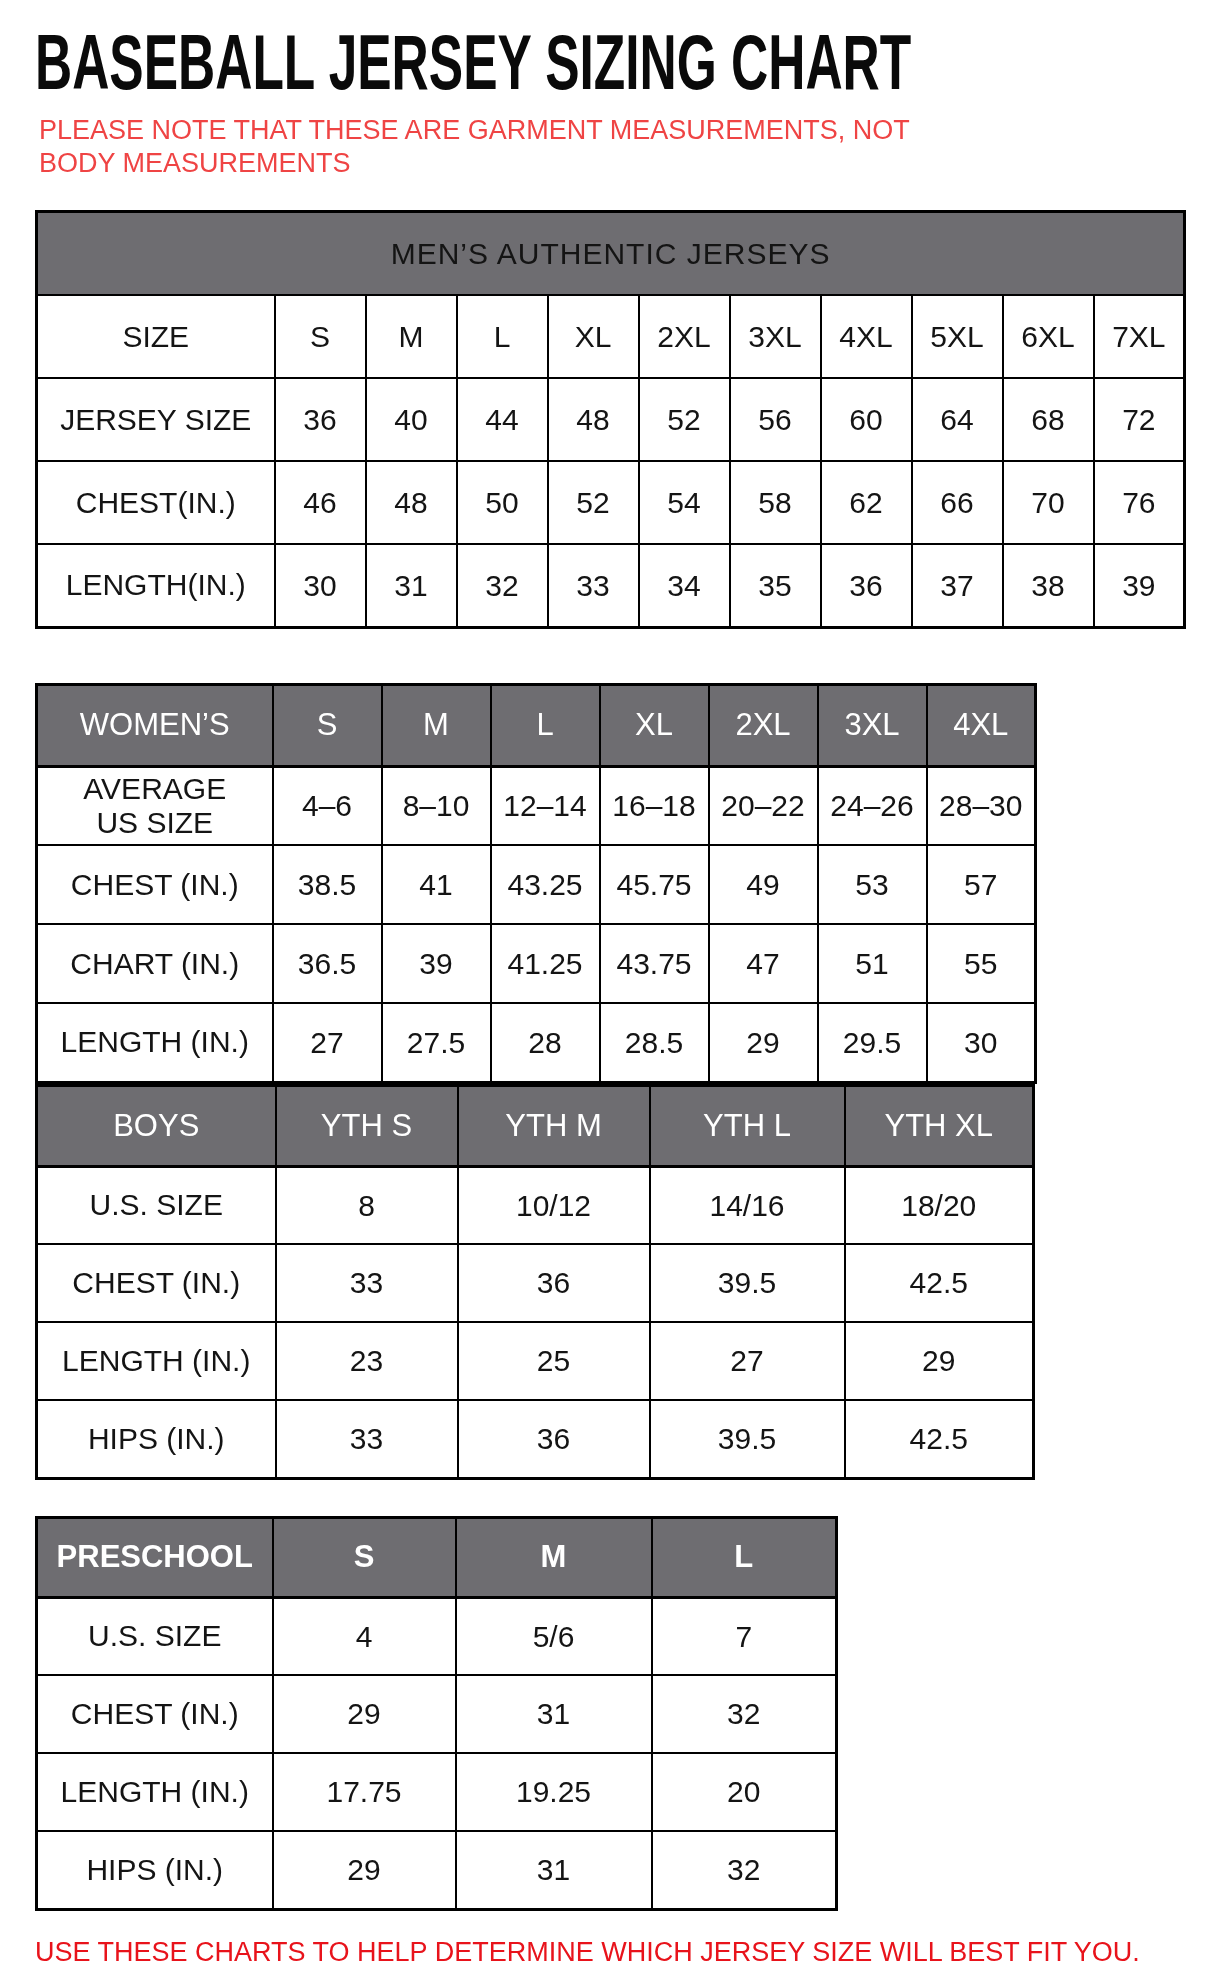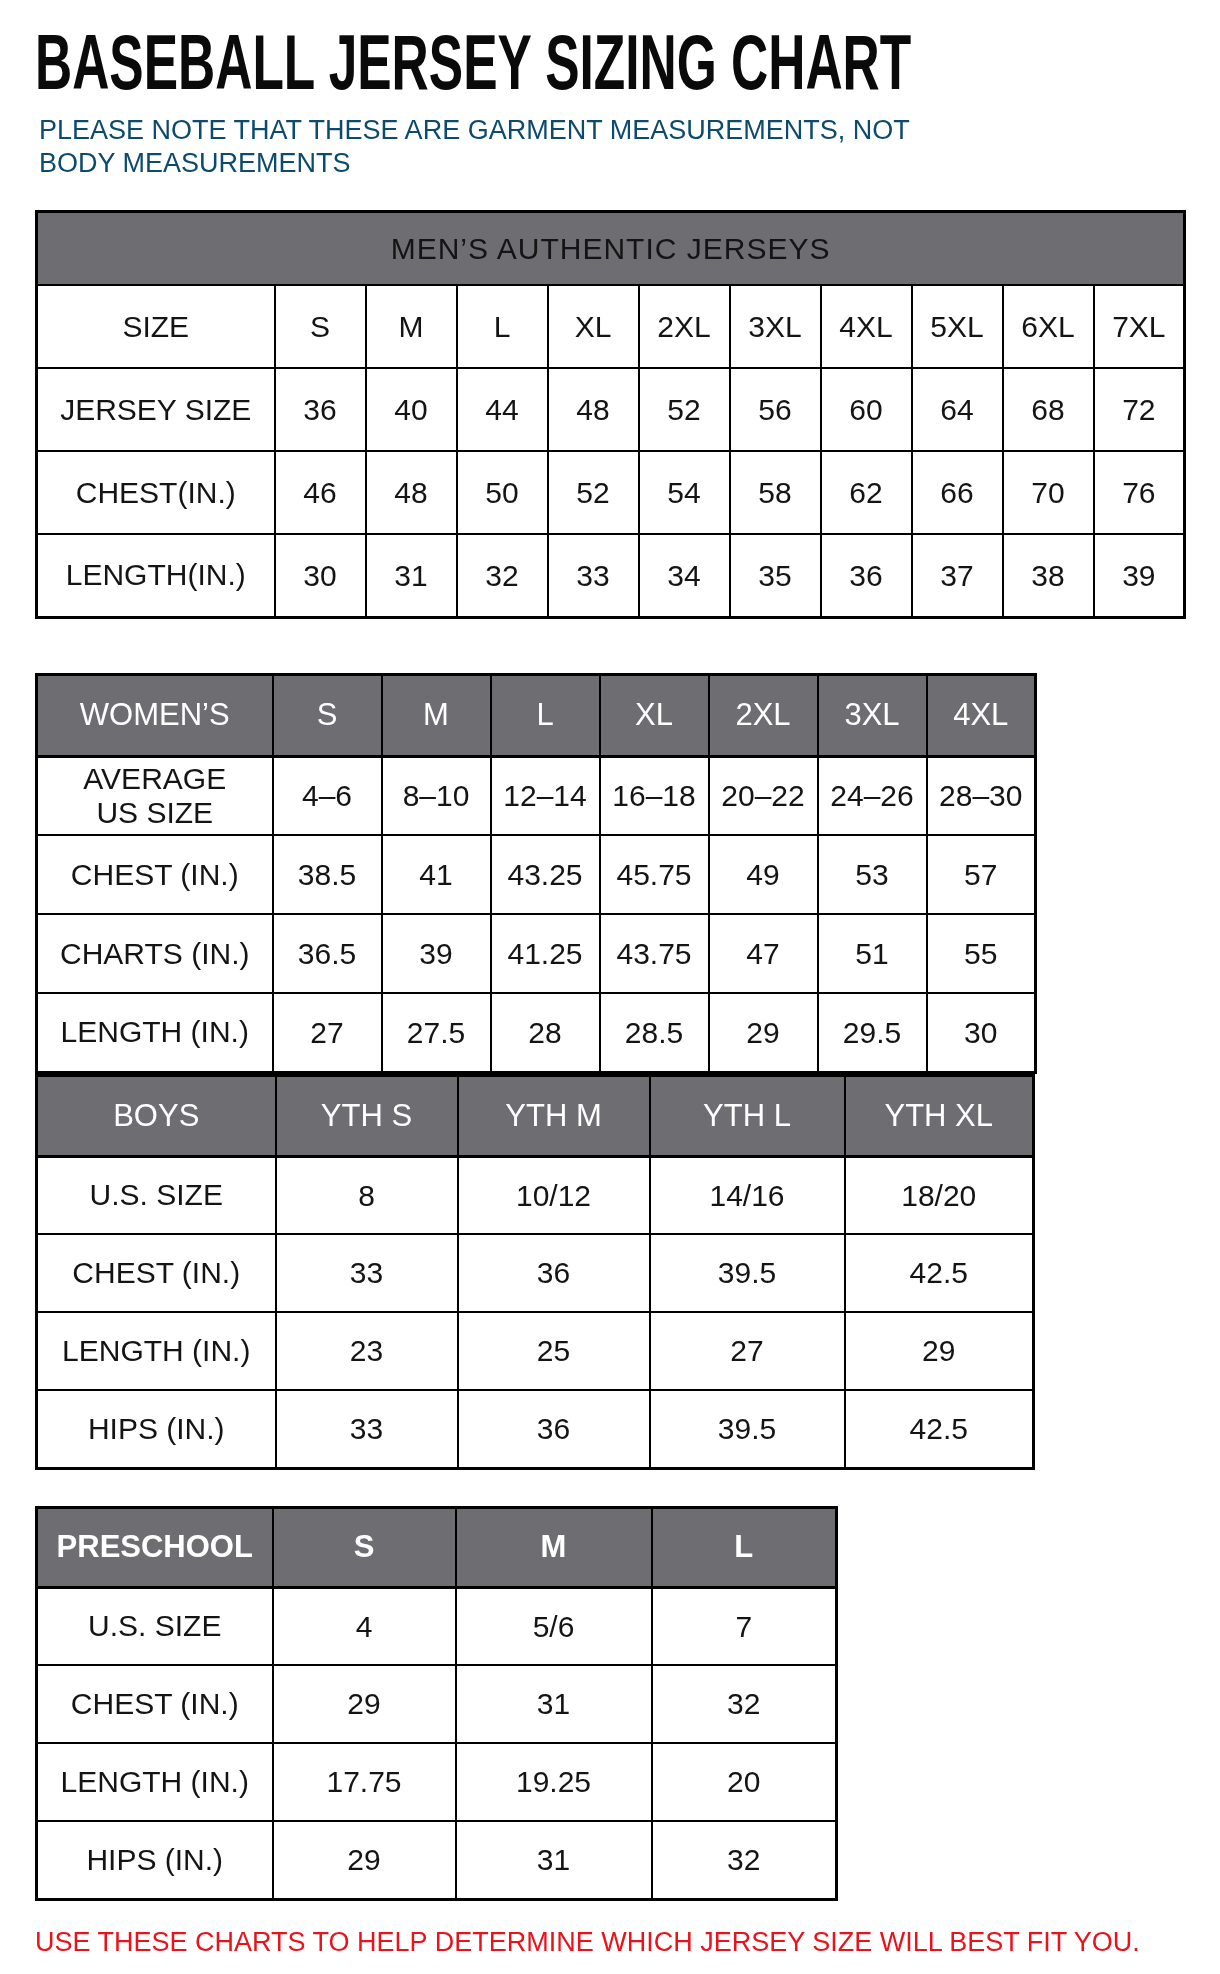--- a/index.html
+++ b/index.html
@@ -15,21 +15,21 @@
   .title-inner{
     display:inline-block;
     font-size:78px;font-weight:bold;letter-spacing:0px;
     transform:scaleX(0.66);transform-origin:0 50%;
     font-family:"Liberation Sans","DejaVu Sans",sans-serif;
   }
 
   
   .note{
     margin:10px 0 0 4px;max-width:900px;
-    color:#0c4a6e;font-size:27px;line-height:1.22;font-weight:normal;
+    color:#ef4444;font-size:27px;line-height:1.22;font-weight:normal;
   }
 
   
   table.tbl{
     border-collapse:collapse;table-layout:fixed;
     border:3px solid #000;
   }
   table.tbl td{
     border:2px solid #000;
     text-align:center;vertical-align:middle;
@@ -43,21 +43,21 @@
   }
   tr.gray-hdr td{
     background:#6e6d71;color:#ffffff;
     font-size:31px;border-bottom:3px solid #000;
   }
   td.label{font-size:29px;white-space:pre-line;line-height:1.15;}
   tr.white-hdr td{font-size:30px;}
 
   .mens{width:1148px;margin-top:30px;}
   .mens tr.r{height:83px;}
-  .mens tr.r-banner{height:74px;padding-left:16px;}
+  .mens tr.r-banner{height:84px;padding-left:16px;}
 
   .womens{width:999px;margin-top:54px;}
   .womens tr.r{height:79px;}
   .womens tr.r-hdr{height:82px;}
 
   .boys{width:997px;}
   .boys tr.r{height:78px;}
   .boys tr.r-hdr{height:81px;}
 
   .pre{width:800px;margin-top:36px;}
@@ -189,21 +189,21 @@
       <td class="label">CHEST (IN.)</td>
       <td>38.5</td>
       <td>41</td>
       <td>43.25</td>
       <td>45.75</td>
       <td>49</td>
       <td>53</td>
       <td>57</td>
     </tr>
     <tr class="r">
-      <td class="label">CHARTS (IN.)</td>
+      <td class="label">CHART (IN.)</td>
       <td>36.5</td>
       <td>39</td>
       <td>41.25</td>
       <td>43.75</td>
       <td>47</td>
       <td>51</td>
       <td>55</td>
     </tr>
     <tr class="r">
       <td class="label">LENGTH (IN.)</td>

